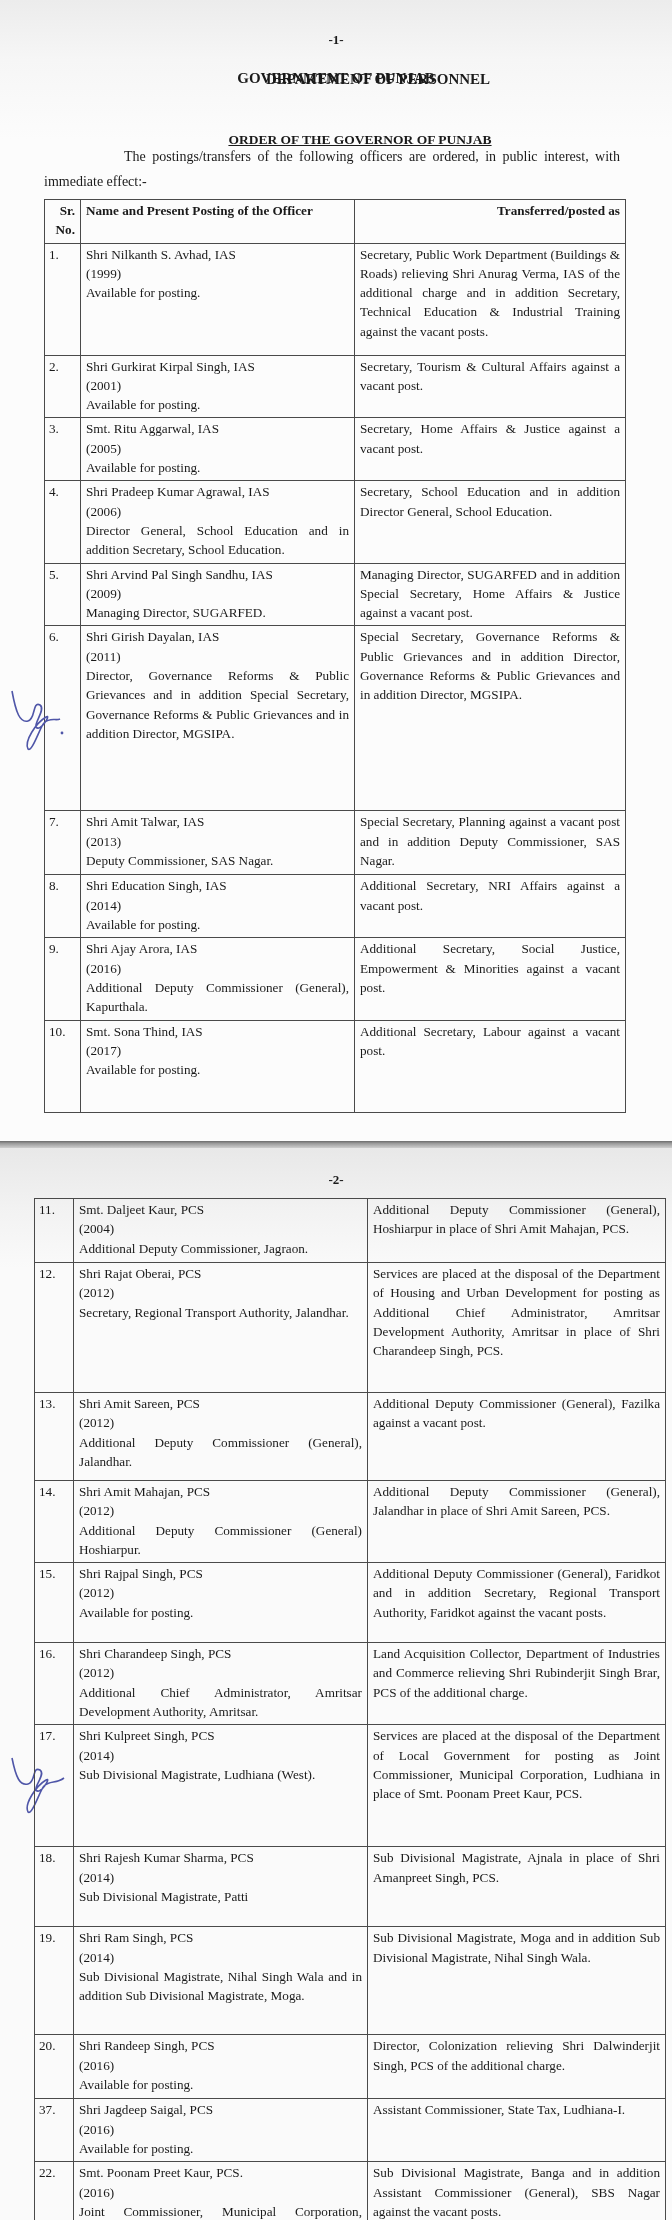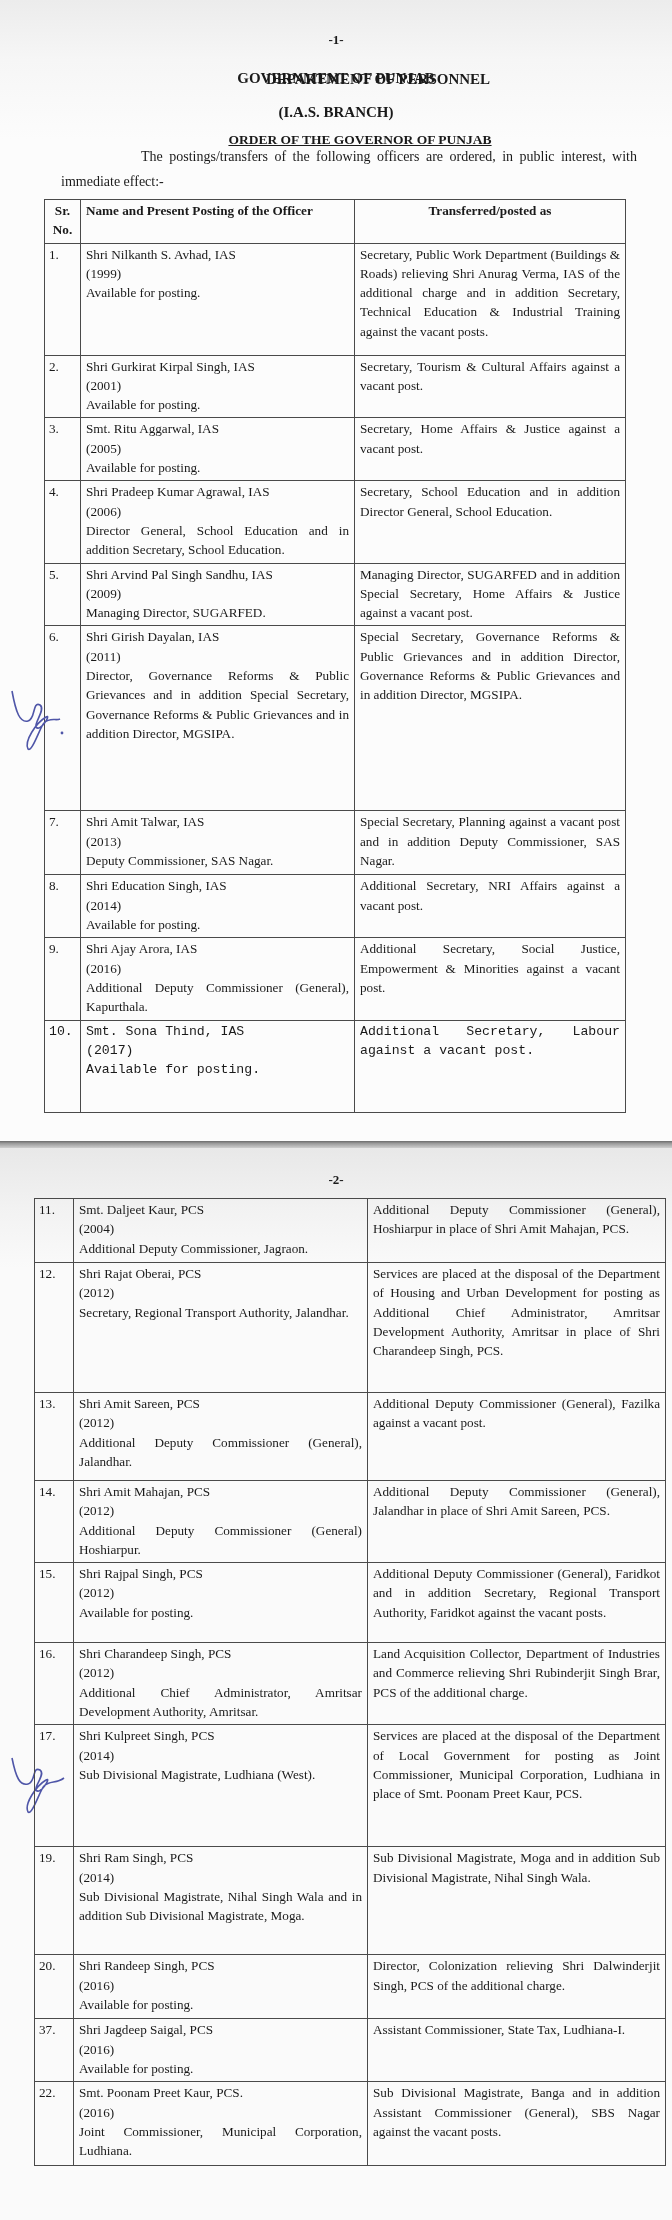--- a/index.html
+++ b/index.html
@@ -28,44 +28,43 @@
   .intro { position: absolute; left: 48px; width: 576px; font-size: 14px; line-height: 25px; text-align: justify; }
   .intro .indent { display: inline-block; width: 80px; }
 
   table.orders {
     position: absolute; border-collapse: collapse; table-layout: fixed;
     font-size: 13.2px; line-height: 19.3px;
   }
   table.orders td, table.orders th {
     border: 1.3px solid #4a4a4a; vertical-align: top; padding: 1px 5px 3px 5px;
   }
-  table.orders th { font-weight: bold; text-align: center; }
+  table.orders th { font-weight: bold; text-align: right; }
   table.orders td.sr { padding-left: 4px; }
   table.orders td.post, table.orders th.hjust { text-align: justify; }
   .line { display: block; }
   .just-last { text-align: justify; display: block; }
 
   #table1 { left: 44px; top: 199px; width: 581px; }
   #table2 { left: 34px; top: 1198px; width: 631px; }
   #table1 col.c1 { width: 36px; } #table1 col.c2 { width: 274px; } #table1 col.c3 { width: 271px; }
   #table2 col.c1 { width: 39px; } #table2 col.c2 { width: 294px; } #table2 col.c3 { width: 298px; }
 
   .sig { position: absolute; }
   .sig svg { display: block; }
 </style>
 </head>
 <body>
 
 <div class="page" id="page1">
   <div class="page-no" style="top:32px;">-1-</div>
   <div class="hdr" style="top:70px;">GOVERNMENT OF PUNJAB</div>
   <div class="hdr" style="top:71px;margin-left:42px;">DEPARTMENT OF PERSONNEL</div>
-  <div class="hdr" style="top:104px;">(I.A.S. BRANCH)</div>
   <div class="order-title" style="top:132px;padding-left:24px;"><span>ORDER OF THE GOVERNOR OF PUNJAB</span></div>
-  <div class="intro" style="top:144px; left:61px;"><span class="indent"></span><span>The postings/transfers of the following officers are ordered, in public interest, with immediate effect:-</span></div>
+  <div class="intro" style="top:144px; left:44px;"><span class="indent"></span><span>The postings/transfers of the following officers are ordered, in public interest, with immediate effect:-</span></div>
 
   <table class="orders" id="table1">
     <colgroup>
         <col class="c1">
         <col class="c2">
         <col class="c3">
       </colgroup>
     <thead>
       <tr>
         <th style="height:33px;">Sr. No.</th>
@@ -166,21 +165,21 @@
           <td class="sr">9.</td>
           <td class="post">
             <span class="line">Shri Ajay Arora, IAS</span>
             <span class="line">(2016)</span>
             <span class="just-last">Additional Deputy Commissioner (General), Kapurthala.</span>
           </td>
           <td class="post">
             <span class="just-last">Additional Secretary, Social Justice, Empowerment &amp; Minorities against a vacant post.</span>
           </td>
         </tr>
-        <tr style="height: 92px; font-family: Liberation Mono, monospace;">
+        <tr style="height: 92px;">
           <td class="sr">10.</td>
           <td class="post">
             <span class="line">Smt. Sona Thind, IAS</span>
             <span class="line">(2017)</span>
             <span class="just-last">Available for posting.</span>
           </td>
           <td class="post">
             <span class="just-last">Additional Secretary, Labour against a vacant post.</span>
           </td>
         </tr>
@@ -283,20 +282,31 @@
         <td class="sr">17.</td>
         <td class="post">
           <span class="line">Shri Kulpreet Singh, PCS</span>
           <span class="line">(2014)</span>
           <span class="just-last">Sub Divisional Magistrate, Ludhiana (West).</span>
         </td>
         <td class="post">
           <span class="just-last">Services are placed at the disposal of the Department of Local Government for posting as Joint Commissioner, Municipal Corporation, Ludhiana in place of Smt. Poonam Preet Kaur, PCS.</span>
         </td>
       </tr>
+      <tr style="height: 80px;">
+        <td class="sr">18.</td>
+        <td class="post">
+          <span class="line">Shri Rajesh Kumar Sharma, PCS</span>
+          <span class="line">(2014)</span>
+          <span class="just-last">Sub Divisional Magistrate, Patti</span>
+        </td>
+        <td class="post">
+          <span class="just-last">Sub Divisional Magistrate, Ajnala in place of Shri Amanpreet Singh, PCS.</span>
+        </td>
+      </tr>
       <tr style="height: 108px;">
         <td class="sr">19.</td>
         <td class="post">
           <span class="line">Shri Ram Singh, PCS</span>
           <span class="line">(2014)</span>
           <span class="just-last">Sub Divisional Magistrate, Nihal Singh Wala and in addition Sub Divisional Magistrate, Moga.</span>
         </td>
         <td class="post">
           <span class="just-last">Sub Divisional Magistrate, Moga and in addition Sub Divisional Magistrate, Nihal Singh Wala.</span>
         </td>

